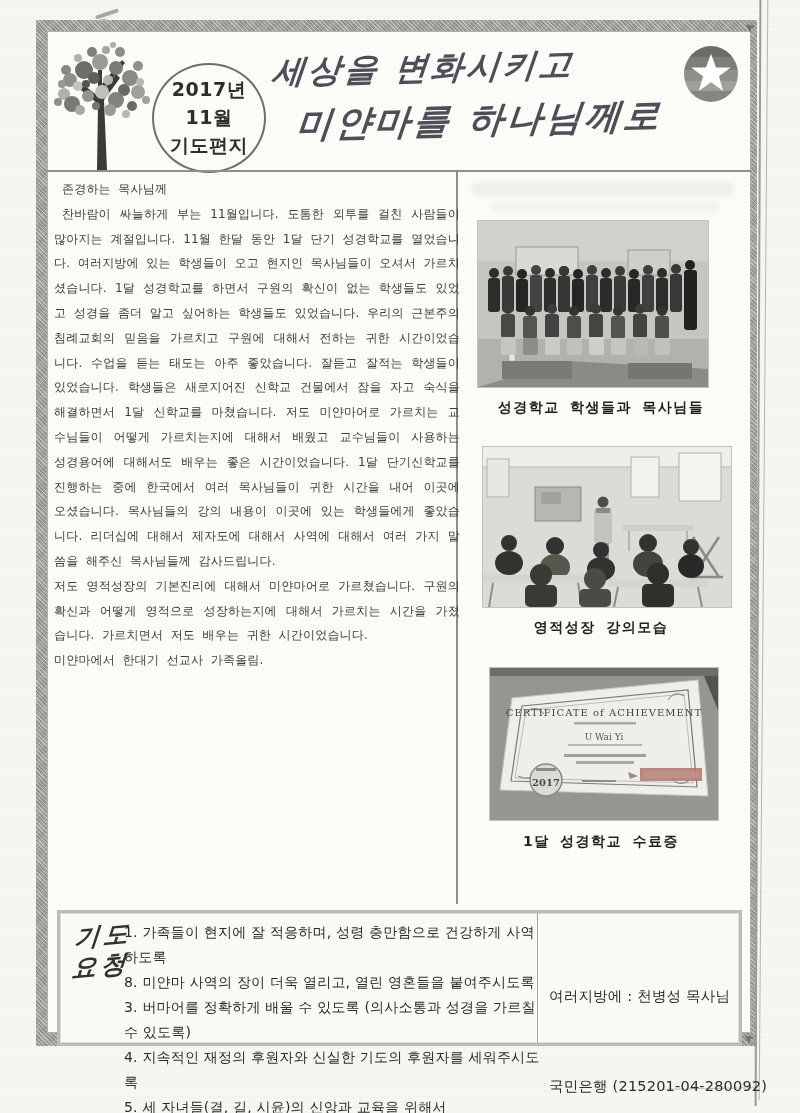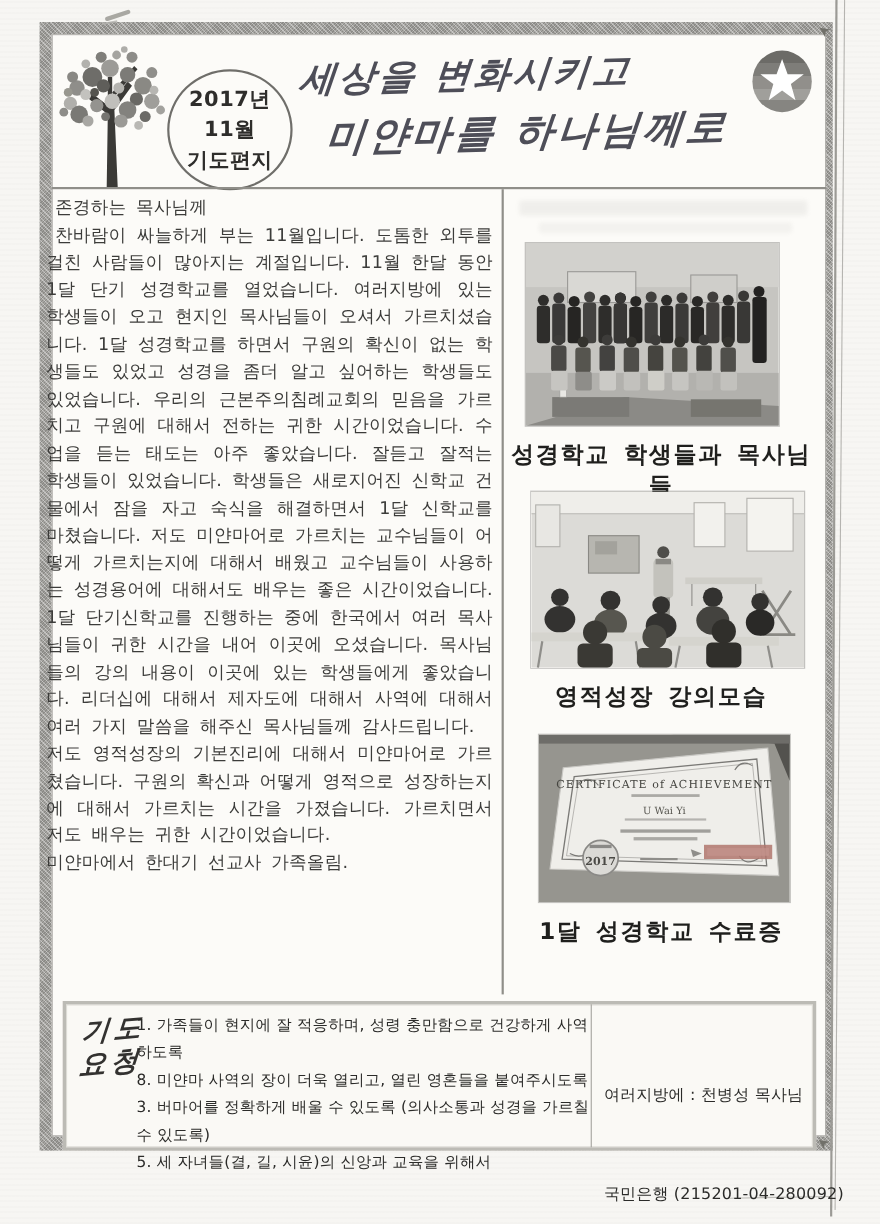--- a/index.html
+++ b/index.html
@@ -42,34 +42,34 @@
             letter-spacing:3px; white-space:nowrap; transform:rotate(-1.5deg) skewX(-7deg); }
   .slogan1 { left:272px; top:46px; font-size:33px; }
   .slogan2 { left:296px; top:96px; font-size:36px; }
   .star-badge { position:absolute; left:684px; top:46px; width:54px; height:56px; border-radius:50%;
                 background:linear-gradient(180deg,#6c6b67 0 20%,#7e7d79 20% 42%,#929playing0 0,#918f8b 42% 62%,#a09f9b 62% 80%,#868581 80% 100%); }
   .star-badge { background:linear-gradient(180deg,#6c6b67 0 20%,#7e7d79 20% 42%,#918f8b 42% 62%,#a09f9b 62% 80%,#868581 80% 100%); }
   .star-shape { position:absolute; left:6px; top:6px; width:42px; height:42px; background:#ffffff;
                 clip-path:polygon(50% 4%, 62% 37%, 97% 37%, 69% 58%, 79% 93%, 50% 72%, 21% 93%, 31% 58%, 3% 37%, 38% 37%); }
   
   .col-divider { position:absolute; left:456px; top:172px; width:2px; height:732px; background:#8f8e89; }
-  .letter { position:absolute; left:42px; top:177px; width:406px; height:726px; overflow:hidden;
-            font-size:16px; line-height:24.8px; color:#3c3c3a; letter-spacing:.2px;
+  .letter { position:absolute; left:54px; top:177px; width:406px; height:726px; overflow:hidden;
+            font-size:12px; line-height:24.8px; color:#3c3c3a; letter-spacing:.2px;
             text-align:justify; word-spacing:3.5px; }
   .letter p { text-align:justify; }
   .greeting { text-indent:8px; }
   .p-indent { text-indent:8px; }
   .p-indent2 { text-indent:16px; }
   .closing { text-align:right; padding-right:2px; }
   
   .bleed { position:absolute; left:472px; top:182px; width:262px; height:14px; background:#8a8984;
            opacity:.10; filter:blur(2px); border-radius:3px; }
   .bleed2 { top:202px; left:490px; width:230px; height:10px; opacity:.08; }
   .photo { position:absolute; box-shadow:0 0 0 1px rgba(90,90,86,.35); }
-  .caption { position:absolute; left:455px; width:292px; text-align:center; font-size:21px;
+  .caption { position:absolute; left:455px; width:292px; text-align:center; font-size:14px;
              font-weight:bold; color:#1f1f1d; letter-spacing:1.5px; word-spacing:4px; }
   .cap1 { top:399px; } .cap2 { top:619px; } .cap3 { top:833px; }
   
   .prayer-box { position:absolute; left:57px; top:910px; width:685px; height:136px;
                 border:3px solid #bcbbb5; background:#faf9f5;
                 box-shadow:inset 0 0 0 1px #dddcd6; }
   .prayer-hand { position:absolute; left:13px; top:8px; width:60px; font-size:25px; font-weight:bold;
                  font-style:italic; color:#333230; transform:rotate(-5deg) skewX(-10deg);
                  line-height:30px; letter-spacing:4px; }
   .prayer-list { position:absolute; left:64px; top:7px; width:416px; font-size:14px; line-height:25px;
@@ -359,20 +359,21 @@
 
   <div class="prayer-box">
     <div class="prayer-hand">
       <div>기도</div>
       <div>요청</div>
     </div>
     <div class="prayer-list">
       <div>1. 가족들이 현지에 잘 적응하며, 성령 충만함으로  건강하게 사역하도록</div>
       <div>8. 미얀마 사역의 장이 더욱 열리고, 열린 영혼들을 붙여주시도록</div>
       <div>3. 버마어를 정확하게 배울 수 있도록 (의사소통과 성경을 가르칠 수 있도록)</div>
+      <div>4. 지속적인 재정의 후원자와 신실한 기도의 후원자를 세워주시도록</div>
       <div>5. 세 자녀들(결, 길, 시윤)의 신앙과 교육을 위해서</div>
     </div>
     <div class="prayer-divider"></div>
     <div class="support">
       <div>여러지방에 : 천병성 목사님</div>
       <div>국민은행 (215201-04-280092)</div>
       
       
     </div>
   </div>

